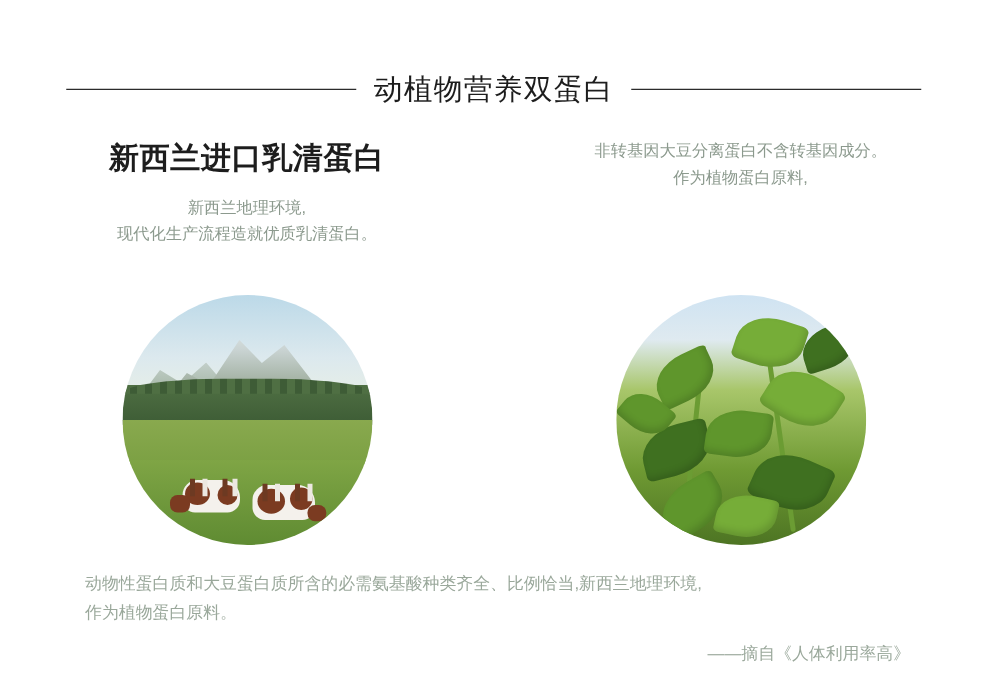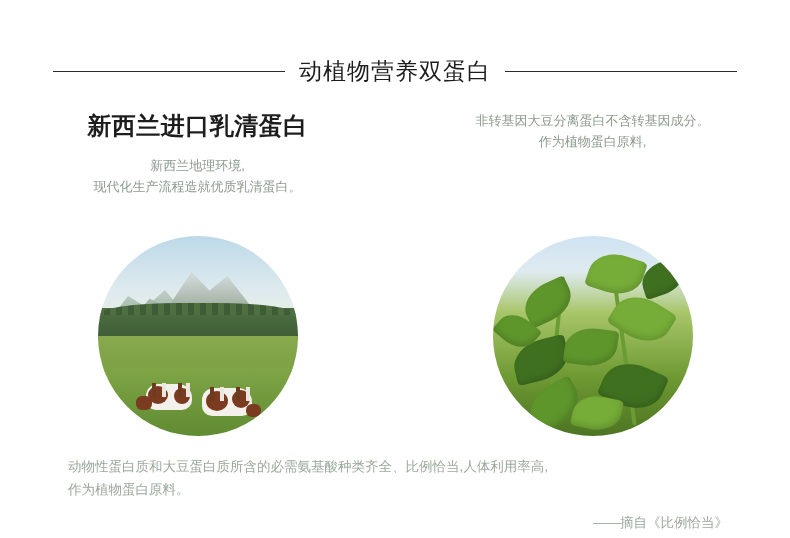--- a/index.html
+++ b/index.html
@@ -299,16 +299,16 @@
       <div class="leaf" style="left:34px; top:150px; width:54px; height:38px; transform:rotate(-30deg);"></div>
       <div class="leaf l" style="left:80px; top:160px; width:48px; height:34px; transform:rotate(12deg);"></div>
       <div class="leaf d" style="left:148px; top:26px; width:44px; height:32px; transform:rotate(-18deg);"></div>
       <div class="leaf" style="left:4px; top:80px; width:40px; height:30px; transform:rotate(40deg);"></div>
     </div>
   </div>
 
 </div>
 
 <div class="footer">
-  <div class="line">动物性蛋白质和大豆蛋白质所含的必需氨基酸种类齐全、比例恰当,人体利用率高,</div>
+  <div class="line">动物性蛋白质和大豆蛋白质所含的必需氨基酸种类齐全、比例恰当,新西兰地理环境,</div>
   <div class="line">作为植物蛋白原料。</div>
-  <div class="cite">——摘自《比例恰当》</div>
+  <div class="cite">——摘自《人体利用率高》</div>
 </div>
 
 </body></html>

